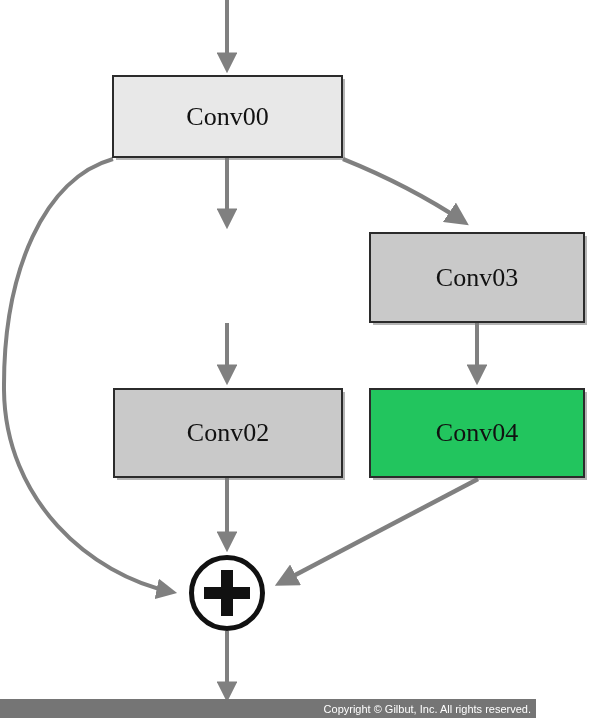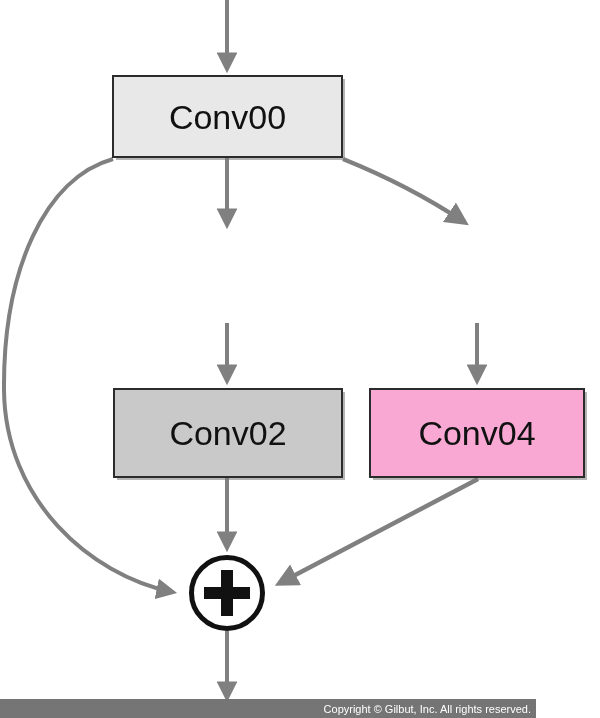--- a/index.html
+++ b/index.html
@@ -27,33 +27,33 @@
   .node-box {
     position: absolute;
     box-sizing: border-box;
     border: 2px solid #2b2b2b;
     display: flex;
     align-items: center;
     justify-content: center;
     box-shadow: 3px 3px 0 -1px rgba(120,120,120,0.55);
   }
   .node-label {
-    font-family: Liberation Sans, sans-serif;
-    font-size: 34px;
+    font-family: Liberation Serif, serif;
+    font-size: 26px;
     line-height: 1;
     color: #111111;
     letter-spacing: 0px;
     white-space: nowrap;
     user-select: none;
   }
   #node-conv00 { left: 112px; top: 75px; width: 231px; height: 83px; background: #e8e8e8; }
   #node-conv01 { left: 113px; top: 232px; width: 230px; height: 91px; background: #c9c9c9; }
   #node-conv03 { left: 369px; top: 232px; width: 216px; height: 91px; background: #c9c9c9; }
   #node-conv02 { left: 113px; top: 388px; width: 230px; height: 90px; background: #c9c9c9; }
-  #node-conv04 { left: 369px; top: 388px; width: 216px; height: 90px; background: #f9a8d4; }
+  #node-conv04 { left: 369px; top: 388px; width: 216px; height: 90px; background: #22c55e; }
 
   #add-node {
     position: absolute;
     left: 189px;
     top: 555px;
     width: 76px;
     height: 76px;
   }
   #add-node .circle {
     position: absolute;
@@ -129,20 +129,23 @@
     <line x1="478" y1="479" x2="280" y2="583" stroke="#808080" stroke-width="4.5" marker-end="url(#arrowhead)"></line>
 
     <line x1="227" y1="631" x2="227" y2="697" stroke="#808080" stroke-width="4" marker-end="url(#arrowhead)"></line>
   </svg>
 
   <div class="node-box" id="node-conv00">
     <span class="node-label">Conv00</span>
   </div>
 
 
+  <div class="node-box" id="node-conv03">
+    <span class="node-label">Conv03</span>
+  </div>
 
   <div class="node-box" id="node-conv02">
     <span class="node-label">Conv02</span>
   </div>
 
   <div class="node-box" id="node-conv04">
     <span class="node-label">Conv04</span>
   </div>
 
   <div id="add-node">

